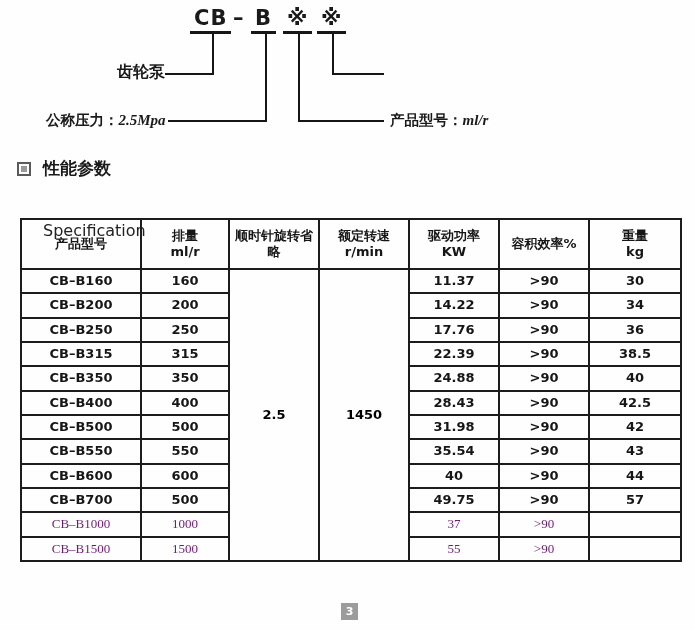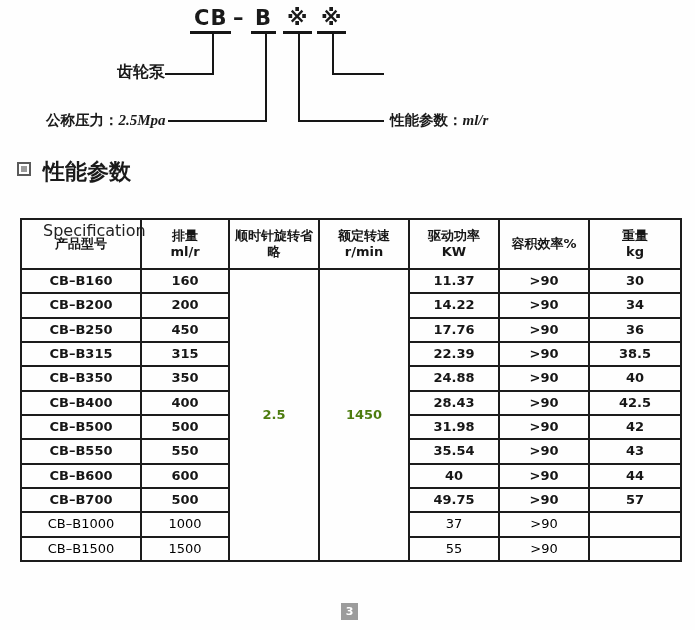--- a/index.html
+++ b/index.html
@@ -11,32 +11,32 @@
              line-height:24px;white-space:nowrap;}
   .underlined{border-bottom:3px solid #161616;padding:0 4px 1px 4px;}
   .ln{position:absolute;background:#161616;}
   .dlabel{position:absolute;font-size:14.5px;font-weight:700;white-space:nowrap;line-height:17px;}
   .serif{font-family:"Liberation Serif","DejaVu Serif",serif;font-size:15px;font-style:italic;}
 
   
   .sec-bullet{position:absolute;left:17px;top:162px;width:10px;height:10px;
               border:2px solid #5a5a5a;background:#fff;display:flex;align-items:center;justify-content:center;}
   .sec-bullet .inner{width:6px;height:6px;background:#9a9a9a;}
-  .sec-title-zh{position:absolute;left:43px;top:157px;font-size:22px;font-weight:700;}
+  .sec-title-zh{position:absolute;left:43px;top:157px;font-size:17px;font-weight:700;}
   .sec-title-en{position:absolute;left:43px;top:181px;font-size:16px;font-weight:400;color:#222;margin-top:40px;}
 
   
   .spec-table{position:absolute;left:20px;top:218px;width:660px;height:344px;
               border-collapse:collapse;table-layout:fixed;padding-left:19px;}
   .spec-table th,.spec-table td{border:2px solid #1c1c1c;text-align:center;vertical-align:middle;
               font-size:13px;font-weight:700;padding:0;line-height:16px;color:#161616;}
   .spec-table thead tr{height:50px;}
   .spec-table tbody tr{height:24px;}
-  .spec-table tr.light td{font-weight:400;color:#000000;}
-  .spec-table td.merged{font-weight:700;color:#4d7c0f;}
+  .spec-table tr.light td{font-weight:400;color:#701a75;font-family:Liberation Serif, serif;}
+  .spec-table td.merged{font-weight:700;color:#000000;}
 
   
   .page-num{position:absolute;left:341px;top:603px;width:17px;height:17px;background:#9c9c9c;
             color:#fff;font-size:11px;font-weight:700;display:flex;align-items:center;justify-content:center;}
 </style>
 </head>
 <body>
 
 <div class="page">
 
@@ -53,21 +53,21 @@
   <div class="ln" style="left:298px;top:34px;width:2px;height:88px"></div>
   <div class="ln" style="left:298px;top:120px;width:86px;height:2px"></div>
   <div class="ln" style="left:332px;top:34px;width:2px;height:41px"></div>
   <div class="ln" style="left:332px;top:73px;width:52px;height:2px"></div>
 
   <div class="dlabel" style="left:117px;top:63px;font-size:16px">齿轮泵</div>
   <div class="dlabel" style="left:46px;top:112px">
     <span>公称压力：</span><span class="serif">2.5Mpa</span>
   </div>
   <div class="dlabel" style="left:390px;top:112px">
-    <span>性能参数：</span><span class="serif">ml/r</span>
+    <span>产品型号：</span><span class="serif">ml/r</span>
   </div>
 
   <div class="sec-bullet">
       <div class="inner"></div>
     </div>
   <div class="sec-title-zh">性能参数</div>
   <div class="sec-title-en">Specification</div>
 
   <table class="spec-table">
     <colgroup>
@@ -111,21 +111,21 @@
         </tr>
         <tr>
           <td>CB–B200</td>
           <td>200</td>
           <td>14.22</td>
           <td>&gt;90</td>
           <td>34</td>
         </tr>
         <tr>
           <td>CB–B250</td>
-          <td>450</td>
+          <td>250</td>
           <td>17.76</td>
           <td>&gt;90</td>
           <td>36</td>
         </tr>
         <tr>
           <td>CB–B315</td>
           <td>315</td>
           <td>22.39</td>
           <td>&gt;90</td>
           <td>38.5</td>

